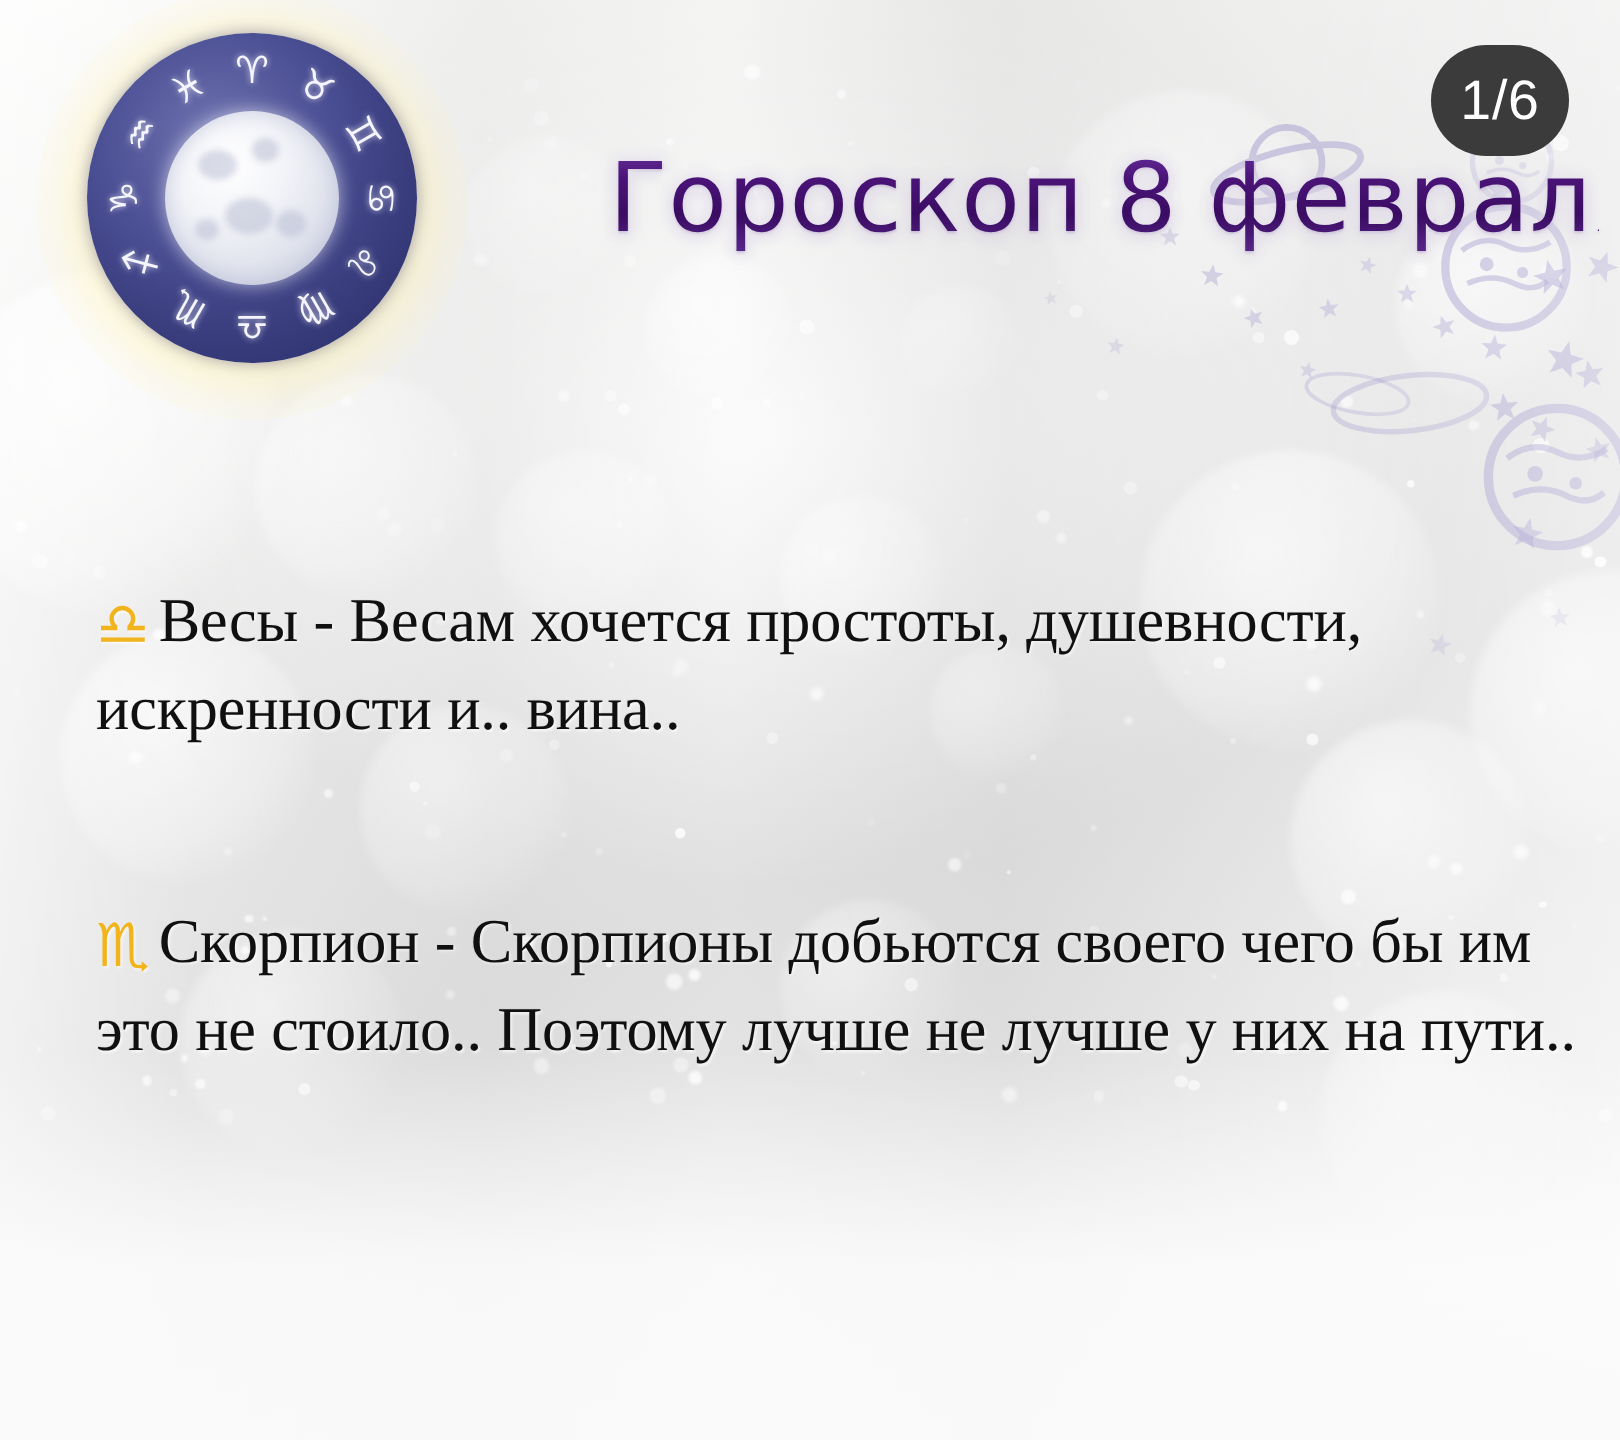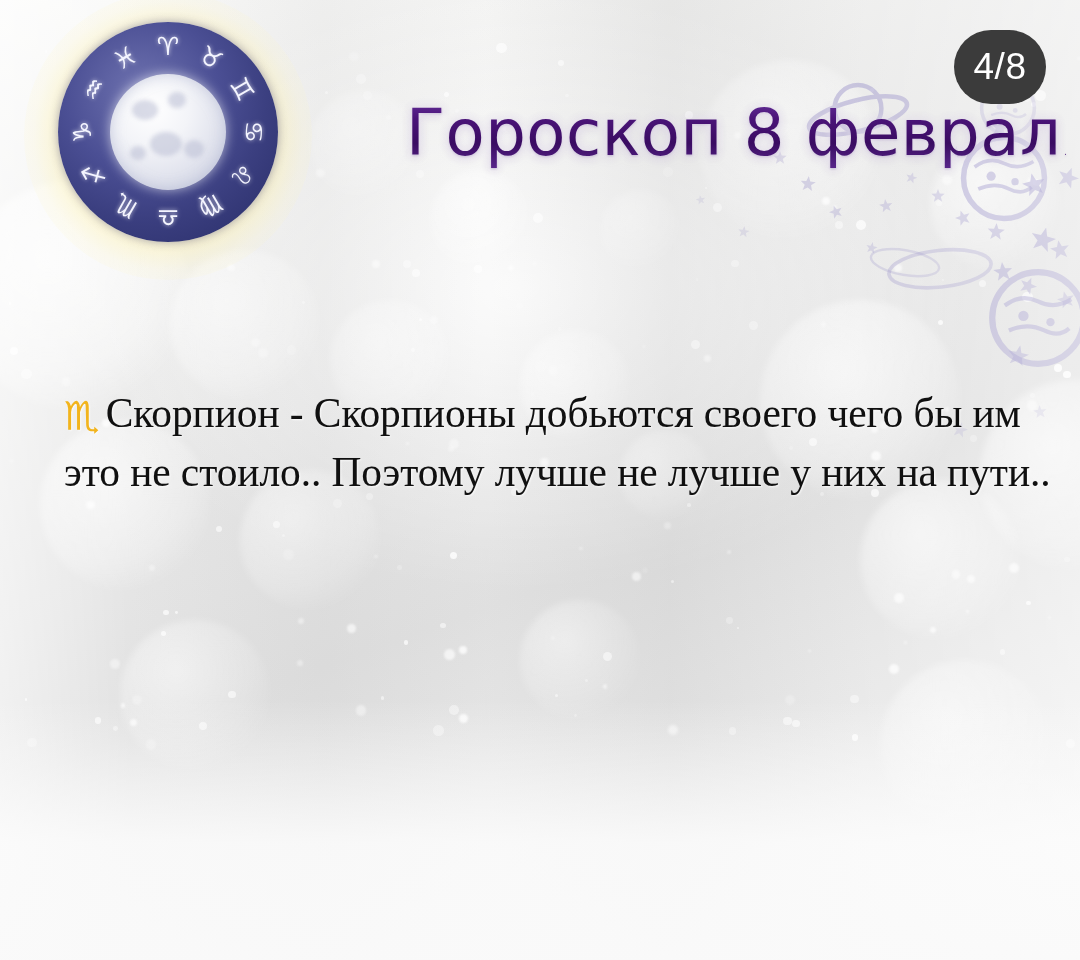--- a/index.html
+++ b/index.html
@@ -477,23 +477,26 @@
           <div class="zsign" style="transform: translate(-73.6px, 42.5px) rotate(240deg);">♐</div>
           <div class="zsign" style="transform: translate(-85px, 0px) rotate(270deg);">♑</div>
           <div class="zsign" style="transform: translate(-73.6px, -42.5px) rotate(300deg);">♒</div>
           <div class="zsign" style="transform: translate(-42.5px, -73.6px) rotate(330deg);">♓</div>
         </div>
     </div>
   </div>
 
   <div id="title">Гороскоп 8 февраля</div>
 
-  <div id="badge">4/8</div>
+  <div id="badge">1/6</div>
 
   <div id="body">
 
+    <div class="entry">
+      <p class="etext"><span class="sign-glyph">♎</span><span>Весы - Весам хочется простоты, душевности, искренности и.. вина..</span></p>
+    </div>
 
     <div class="entry">
       <p class="etext"><span class="sign-glyph">♏</span><span>Скорпион - Скорпионы добьются своего чего бы им это не стоило.. Поэтому лучше не лучше у них на пути..</span></p>
     </div>
 
   </div>
 </div>
 
 </body></html>

